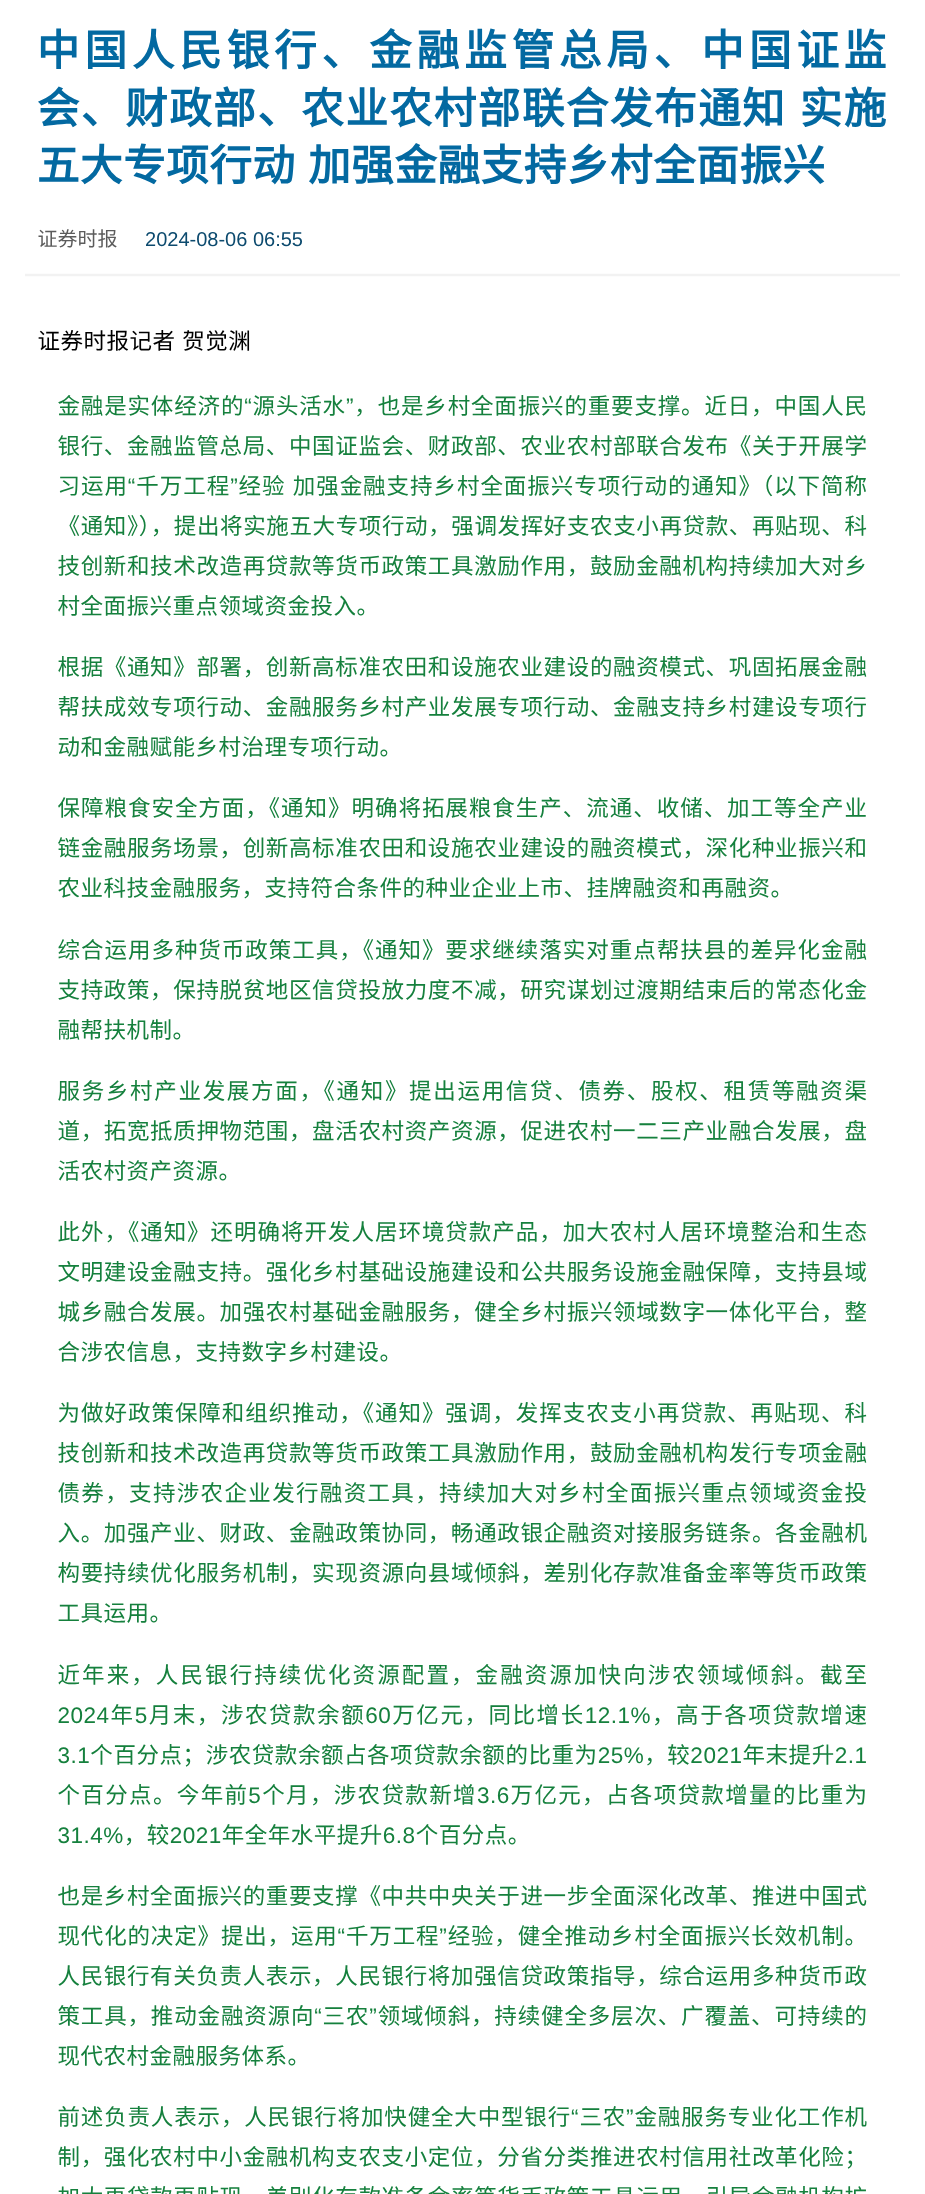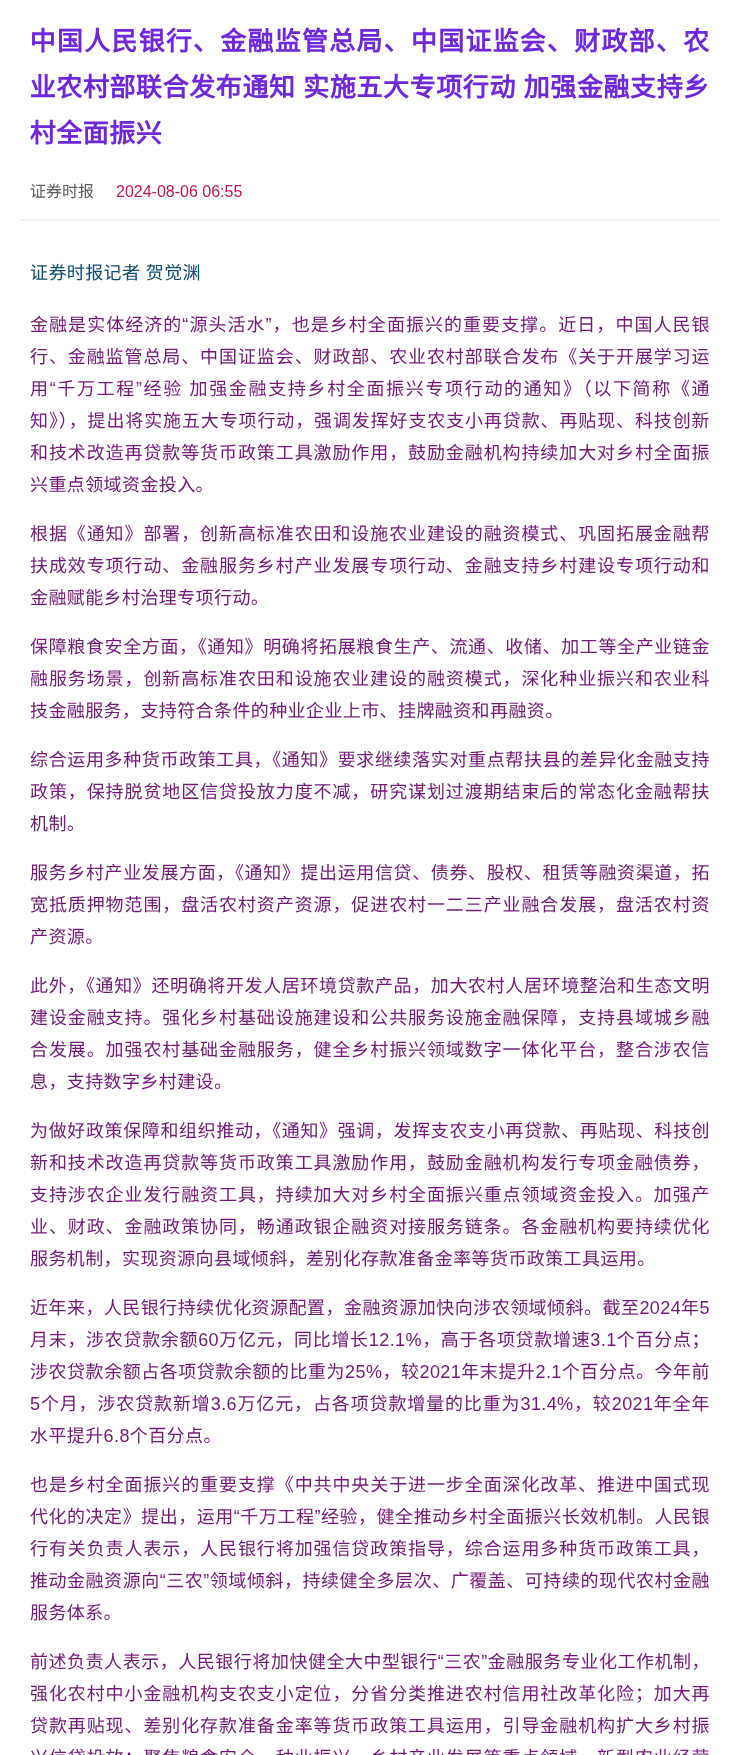--- a/index.html
+++ b/index.html
@@ -11,58 +11,58 @@
   .page {
     width: 740px;
     min-height: 1755px;
     background: #ffffff;
     box-sizing: border-box;
     padding: 16px 30px 30px 30px;
   }
   .article-title {
     margin: 0;
     padding-top: 2px;
-    font-size: 26px;
+    font-size: 34px;
     line-height: 46px;
     font-weight: 700;
-    color: #6d28d9;
+    color: #0369a1;
     letter-spacing: 0.5px;
     text-align: justify;
   }
   .meta-row {
     margin-top: 22px;
     display: flex;
     align-items: baseline;
     gap: 22px;
     font-size: 16px;
   }
   .meta-source {
     color: #5c5c5c;
   }
   .meta-time {
-    color: #be185d;
+    color: #0c4a6e;
   }
   .divider {
     height: 2px;
     background: #f2f2f2;
     margin: 17px -10px 0 -10px;
     border: none;
   }
   .byline {
     margin: 36px 0 20px 0;
     font-size: 18px;
     line-height: 32px;
-    color: #0c4a6e;
+    color: #000000;
     letter-spacing: 0.4px;
   }
   .body-paragraph {
-    margin: 17px 0;
+    margin: 17px 16px;
     font-size: 18px;
     line-height: 32px;
-    color: #701a75;
+    color: #15803d;
     letter-spacing: 0.4px;
     text-align: justify;
   }
 </style>
 </head>
 <body>
 
 <div class="page">
 
   <h1 class="article-title">中国人民银行、金融监管总局、中国证监会、财政部、农业农村部联合发布通知 实施五大专项行动 加强金融支持乡村全面振兴</h1>

